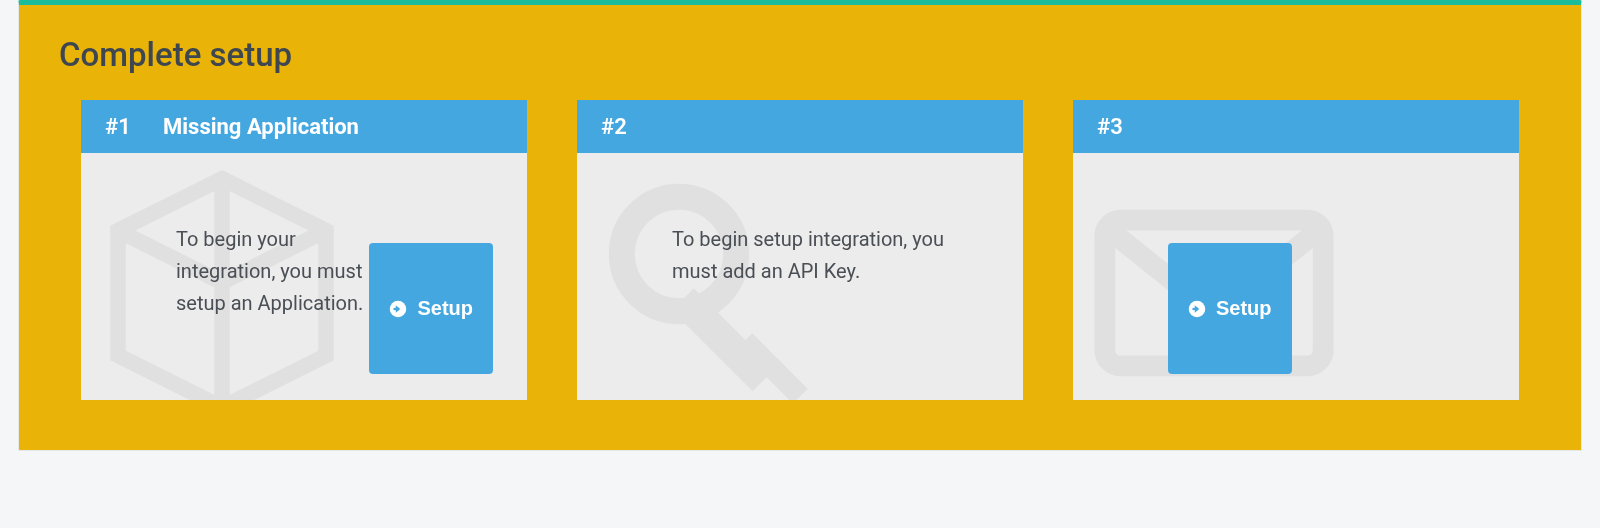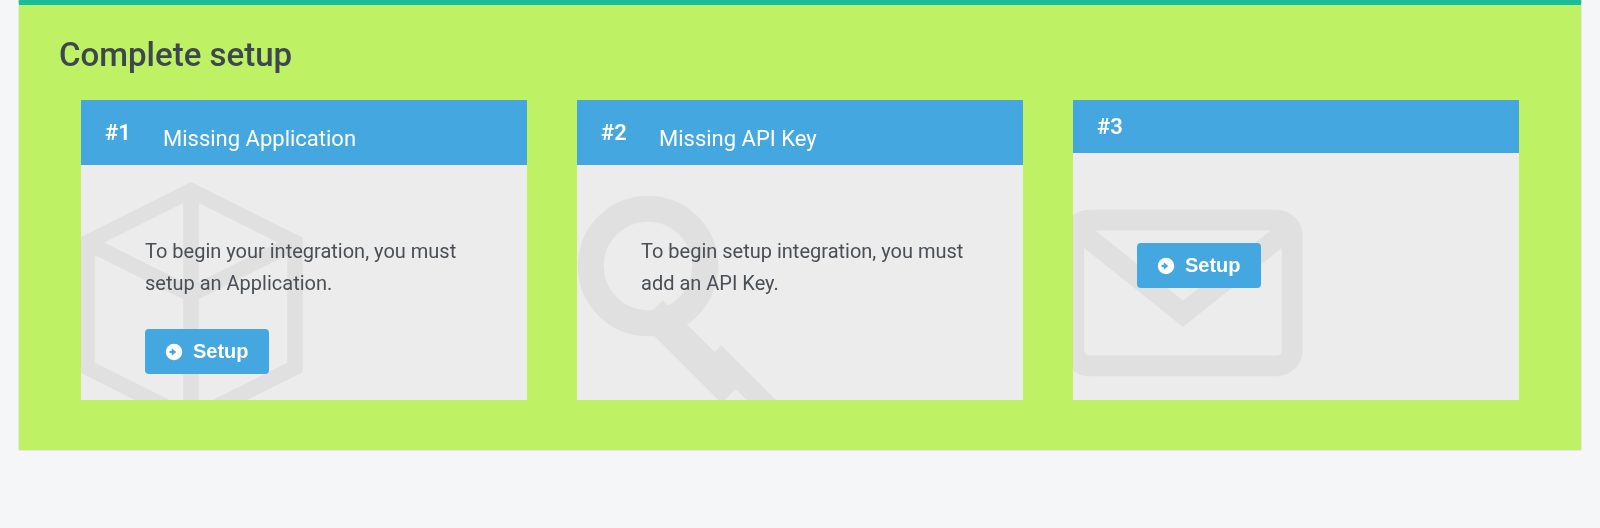--- a/index.html
+++ b/index.html
@@ -8,21 +8,21 @@
       padding: 0;
     }
     body {
       font-family: -apple-system, BlinkMacSystemFont, "Segoe UI", Roboto, "Helvetica Neue", Arial, sans-serif;
       background: #f5f6f7;
       width: 1600px;
       height: 528px;
     }
     .panel {
       margin: 0 18px 18px 18px;
-      background: #bef264;
+      background: #eab308;
       border: 1px solid #e6e7e8;
       border-top: 5px solid #1abc9c;
       border-radius: 2px;
       padding: 30px 38px 50px 38px;
     }
     .page-title {
       font-size: 33px;
       font-weight: 500;
       color: #3e4750;
       margin-bottom: 26px;
@@ -50,29 +50,29 @@
       align-items: center;
       gap: 30px;
       font-size: 22px;
       font-weight: 600;
     }
     .card-number {
       font-weight: 600;
       min-width: 28px;
     }
     .card-title {
-      font-weight: 400;
-      margin-top: 12px;
+      font-weight: 700;
     }
     .card-body {
       position: relative;
       flex: 1;
       padding: 70px 34px 26px 64px;
       display: flex;
-      flex-direction: column;
+      flex-direction: row;
+      margin-left: 31px;
     }
     .card-bg-icon {
       position: absolute;
       left: -20px;
       top: 10px;
       width: 260px;
       height: 260px;
       opacity: 0.07;
       fill: #555;
       pointer-events: none;
@@ -138,21 +138,20 @@
             </svg>
             <span>Setup</span>
           </button>
         </div>
       </div>
     </div>
 
     <div class="card">
       <div class="card-header">
         <span class="card-number">#2</span>
-        <span class="card-title">Missing API Key</span>
       </div>
       <div class="card-body">
         <svg class="card-bg-icon" viewBox="0 0 100 100">
           <circle cx="35" cy="35" r="22" stroke="#555" stroke-width="10" fill="none"></circle>
           <rect x="46" y="46" width="12" height="44" transform="rotate(-45 52 68)" fill="#555"></rect>
           <rect x="62" y="66" width="8" height="16" transform="rotate(-45 66 74)" fill="#555"></rect>
           <rect x="72" y="76" width="8" height="16" transform="rotate(-45 76 84)" fill="#555"></rect>
         </svg>
         <p class="card-desc">To begin setup integration, you must add an API Key.</p>
       </div>

